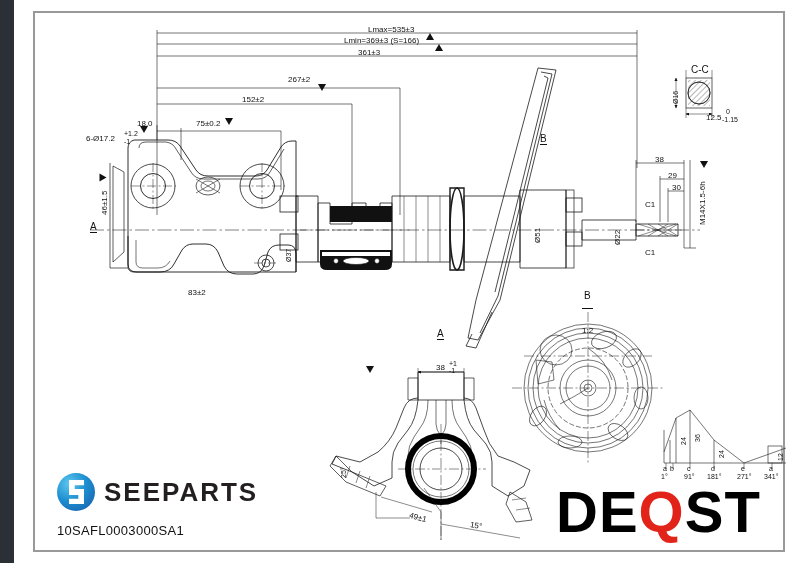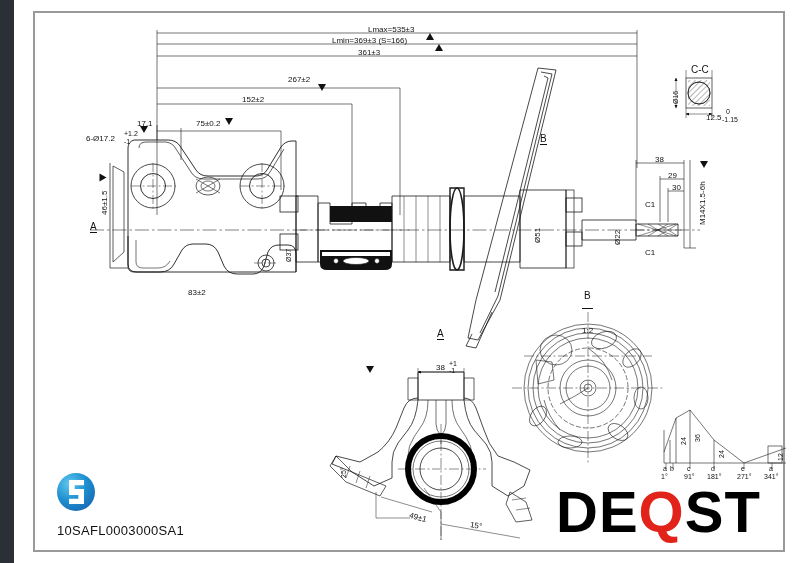--- a/index.html
+++ b/index.html
@@ -291,26 +291,26 @@
       <use href="#dimTri" x="225" y="118"></use>
       <use href="#dimTri" x="140" y="126"></use>
       <use href="#dimTri" x="99" y="174" transform="rotate(-90 103 177.5)"></use>
       <use href="#dimTri" x="700" y="161"></use>
       <use href="#dimTri" x="366" y="366"></use>
     </g>
   </g>
 </svg>
 
 <div class="lbl" style="left:368px;top:25px;text-align:right;">Lmax=535±3</div>
-<div class="lbl" style="left:332px;top:36px;text-align:right;">Lmin=369±3 (S=166)</div>
+<div class="lbl" style="left:344px;top:36px;text-align:right;">Lmin=369±3 (S=166)</div>
 <div class="lbl" style="left:358px;top:48px;">361±3</div>
 <div class="lbl" style="left:288px;top:75px;">267±2</div>
 <div class="lbl" style="left:242px;top:95px;">152±2</div>
 <div class="lbl" style="left:196px;top:119px;">75±0.2</div>
-<div class="lbl" style="left:137px;top:119px;">17.1</div>
+<div class="lbl" style="left:137px;top:119px;">18.0</div>
 <div class="lbl" style="left:86px;top:134px;">6-Ø17.2</div>
 <div class="lbl sm" style="left:124px;top:130px;">+1.2</div>
 <div class="lbl sm" style="left:124px;top:138px;">-1</div>
 <div class="lbl vrt" style="left:100px;top:215px;">46±1.5</div>
 <div class="lbl big" style="left:90px;top:222px;border-bottom:1px solid #111;padding-bottom:1px;">A</div>
 <div class="lbl" style="left:188px;top:288px;">83±2</div>
 <div class="lbl vrt sm" style="left:285px;top:262px;">Ø37</div>
 <div class="lbl vrt" style="left:533px;top:243px;">Ø51</div>
 <div class="lbl vrt" style="left:613px;top:245px;">Ø22</div>
 <div class="lbl" style="left:655px;top:155px;">38</div>
@@ -346,16 +346,17 @@
 <div class="lbl sm" style="left:707px;top:473px;">181°</div>
 <div class="lbl sm" style="left:737px;top:473px;">271°</div>
 <div class="lbl sm" style="left:764px;top:473px;">341°</div>
 <div class="lbl vrt sm" style="left:680px;top:445px;">24</div>
 <div class="lbl vrt sm" style="left:694px;top:442px;">36</div>
 <div class="lbl vrt sm" style="left:718px;top:458px;">24</div>
 <div class="lbl vrt sm" style="left:777px;top:461px;">12</div>
 
 <div class="brand">
   <div class="brand-mark"></div>
+  <div class="brand-name">SEEPARTS</div>
 </div>
 <div class="partno">10SAFL0003000SA1</div>
 
 <div class="deqst"><span>DE</span><span class="q">Q</span><span>ST</span></div>
 
 </body></html>

